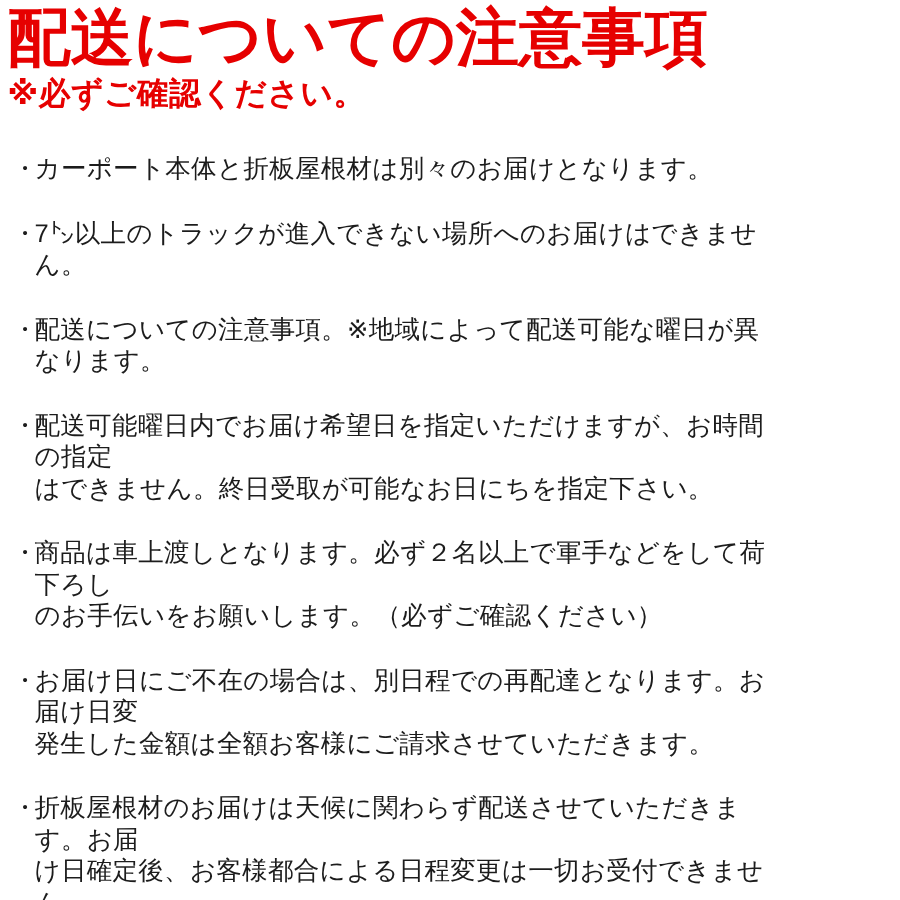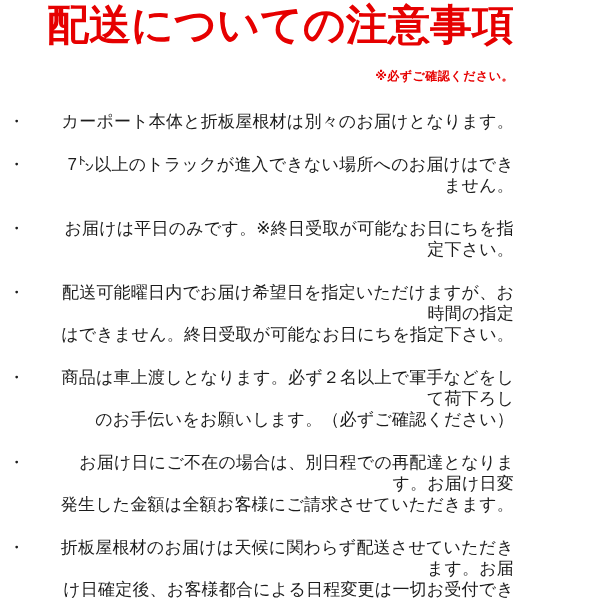--- a/index.html
+++ b/index.html
@@ -12,35 +12,34 @@
   body{
     background:var(--bg);
     color:var(--text);
     font-family:"Liberation Sans","DejaVu Sans",sans-serif;
     overflow:hidden;
   }
   .page{
     width:520px;height:600px;
     padding:2px 6px 0 5px;
     background:var(--bg);
-    text-align:right;
   }
   .title{
     color:var(--accent);
     font-size:42px;
     font-weight:900;
     line-height:1.1;
     letter-spacing:0px;
     white-space:nowrap;
   }
   .subtitle{
     color:var(--accent);
-    font-size:12px;
+    font-size:21px;
     font-weight:bold;
-    margin-top:20px;
+    margin-top:0;
     letter-spacing:0.5px;
   }
   .notes{
     margin-top:26px;
     padding-left:3px;
   }
   .note-item{
     display:flex;
     align-items:flex-start;
     margin-bottom:22px;
@@ -48,21 +47,20 @@
     line-height:21px;
   }
   .note-bullet{
     flex:0 0 15px;
     width:15px;
   }
   .note-text{
     flex:1;
     white-space:pre-line;
     letter-spacing:0.2px;
-    margin-left:28px;
   }
 </style>
 </head>
 <body>
 
 <div class="page">
 
   <h1 class="title">配送についての注意事項</h1>
   <div class="subtitle">※必ずご確認ください。</div>
 
@@ -73,21 +71,21 @@
       <div class="note-text">カーポート本体と折板屋根材は別々のお届けとなります。</div>
     </div>
 
     <div class="note-item">
       <span class="note-bullet">・</span>
       <div class="note-text">7㌧以上のトラックが進入できない場所へのお届けはできません。</div>
     </div>
 
     <div class="note-item">
       <span class="note-bullet">・</span>
-      <div class="note-text">お届けは平日のみです。※終日受取が可能なお日にちを指定下さい。</div>
+      <div class="note-text">配送についての注意事項。※地域によって配送可能な曜日が異なります。</div>
     </div>
 
     <div class="note-item">
       <span class="note-bullet">・</span>
       <div class="note-text">配送可能曜日内でお届け希望日を指定いただけますが、お時間の指定
 はできません。終日受取が可能なお日にちを指定下さい。</div>
     </div>
 
     <div class="note-item">
       <span class="note-bullet">・</span>

